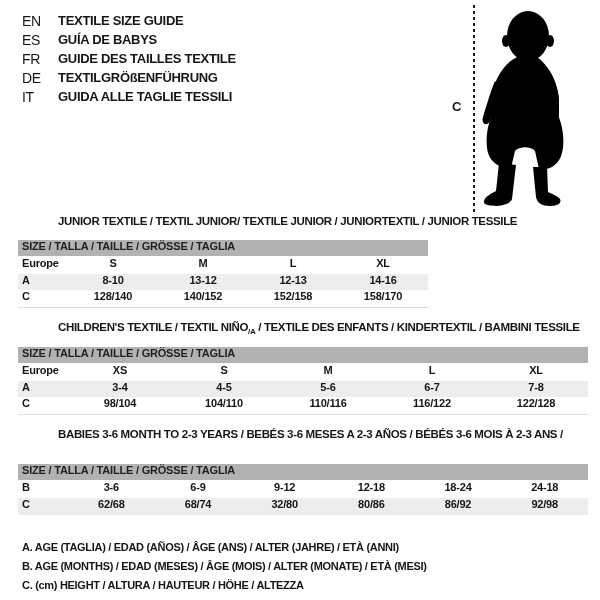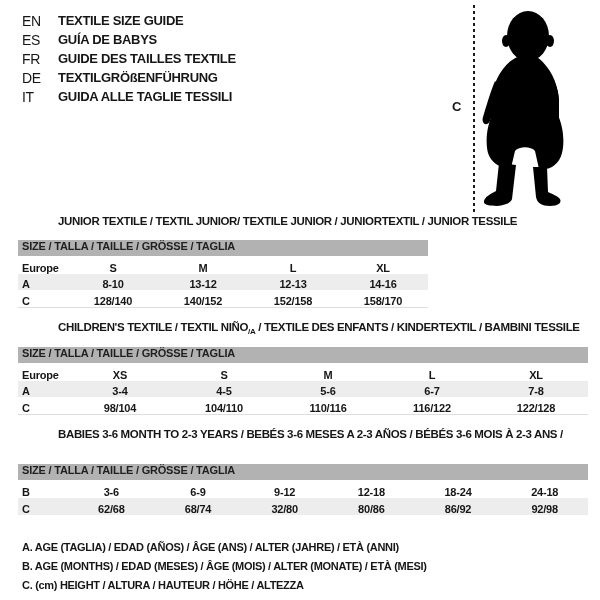--- a/index.html
+++ b/index.html
@@ -27,21 +27,21 @@
   .sec-title sub { font-size:8px; }
 
   
   .tbl { position:absolute; left:18px; }
   #t1 { top:240px; width:410px; border-bottom:1px solid #dedede; }
   #t2 { top:347px; width:570px; border-bottom:1px solid #dedede; }
   #t3 { top:464px; width:570px; }
   .size-bar { height:16px; background:#b2b2b2; display:flex; 
               padding-left:4px; font-size:11px; font-weight:bold; letter-spacing:-0.2px;
               color:#1f1f1f; margin-bottom:1px; }
-  .row { display:flex; height:16.5px; align-items:flex-end; font-size:11px;
+  .row { display:flex; height:16.5px; align-items:flex-start; font-size:11px;
          font-weight:bold; letter-spacing:-0.2px; }
   #t3 .row { height:17px; }
   .row.shade { background:#ededed; }
   .row-label { width:50px; padding-left:4px; box-sizing:border-box; }
   .cell { flex:1; text-align:center; }
 
   
   .footnotes { position:absolute; left:22px; top:538px; font-weight:bold; font-size:11px;
                letter-spacing:-0.3px; line-height:19px; white-space:nowrap; }
 </style>

